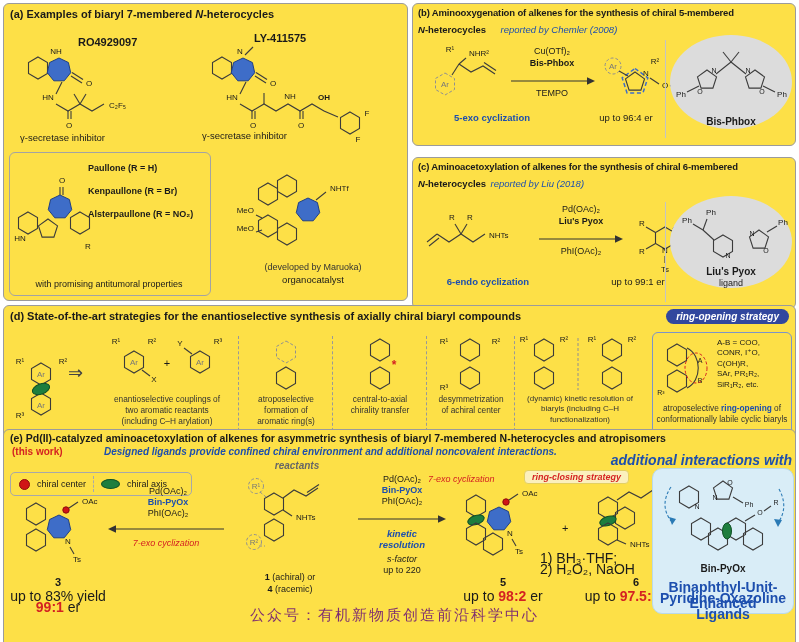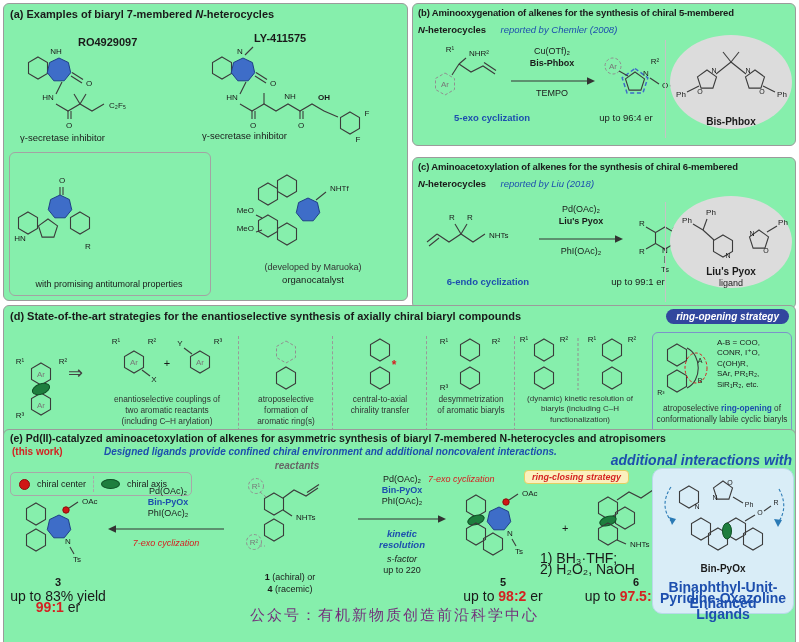--- a/index.html
+++ b/index.html
@@ -1,18 +1,18 @@
 <!DOCTYPE html>
 <html><head>
 <meta charset="utf-8">
 <style>
   html,body{margin:0;padding:0;background:#fff}
   #fig{position:relative;width:799px;height:642px;background:#fff;color:#1a1a1a;
        font-family:"Liberation Sans","DejaVu Sans",sans-serif;overflow:hidden}
-  .panel{position:absolute;border:1px solid #9b9b9b;border-radius:6px;background:#86efac;box-sizing:border-box}
+  .panel{position:absolute;border:1px solid #9b9b9b;border-radius:6px;background:#fde047;box-sizing:border-box}
   .abs{position:absolute}
   .b{font-weight:bold}.i{font-style:italic}
   .blue{color:#1d4fae}.red{color:#d42222}.gy{color:#666}.dk{color:#333}
   .t11{font-size:11px}.t105{font-size:10.5px}.t10{font-size:10px}.t95{font-size:9.5px}
   .t9{font-size:9px}.t85{font-size:14px}.t8{font-size:8px}
   .ctr{text-align:center}.rt{text-align:right}
   .tight{letter-spacing:-0.15px}
   .cap{font-size:8.3px;color:#333;line-height:1.3;text-align:center}
   .dsep{position:absolute;border-left:1px dashed #999}
   .vsep{position:absolute;border-left:1px solid #c4c4c4}
@@ -115,20 +115,25 @@
       <use href="#hx" x="18" y="56" class="ring"></use>
       <use href="#pn" x="38" y="62" class="ring"></use>
       <use href="#hp" x="50" y="40" class="b7"></use>
       <use href="#hx" x="70" y="56" class="ring"></use>
       <text x="10" y="74">HN</text>
       <line class="bond" x1="50" y1="28" x2="50" y2="20"></line>
       <line class="bond" x1="53" y1="28" x2="53" y2="20"></line>
       <text x="52" y="16">O</text>
       <text x="78" y="82">R</text>
     </svg>
+    <div class="abs" style="left:78px;top:10px;width:120px">
+      <div class="b t9" style="margin-bottom:13px">Paullone (R = H)</div>
+      <div class="b t9" style="margin-bottom:13px">Kenpaullone (R = Br)</div>
+      <div class="b t9">Alsterpaullone (R = NO₂)</div>
+    </div>
     <div class="abs t9 ctr" style="left:0;bottom:6px;width:198px">with promising antitumoral properties</div>
   </div>
 
   <svg style="left:220px;top:156px" width="182" height="100">
     <use href="#hx" x="44" y="34" class="ring"></use>
     <use href="#hx" x="63" y="26" class="ring"></use>
     <use href="#hx" x="44" y="66" class="ring"></use>
     <use href="#hx" x="63" y="74" class="ring"></use>
     <use href="#hp" x="84" y="50" class="b7"></use>
     <line class="bond" x1="92" y1="40" x2="102" y2="32"></line>
@@ -210,21 +215,21 @@
     <line class="bond" x1="96" y1="56" x2="108" y2="62"></line>
     <text x="115" y="67">Ph</text>
   </svg>
   <div class="abs b t10 ctr" style="left:254px;top:112px;width:128px">Bis-Phbox</div>
 </section>
 
 <section class="panel" style="left:412px;top:157px;width:384px;height:152px">
   <div class="abs b t95 tight" style="left:5px;top:3px">(c) Aminoacetoxylation of alkenes for the synthesis of chiral 6-membered</div>
   <div class="abs" style="left:5px;top:15px">
     <span class="b t95"><i>N</i><span>-heterocycles</span></span>
-    <span class="blue i t95" style="margin-left:10px">reported by Liu (2018)</span>
+    <span class="blue i t95" style="">reported by Liu (2018)</span>
   </div>
 
   <svg style="left:6px;top:44px" width="116" height="60">
     <line class="bond" x1="8" y1="40" x2="18" y2="32"></line>
     <line class="bond" x1="10" y1="44" x2="20" y2="36"></line>
     <polyline class="bond" points="18,32 30,40 42,32 54,40 66,32"></polyline>
     <line class="bond" x1="42" y1="32" x2="36" y2="22"></line>
     <line class="bond" x1="42" y1="32" x2="48" y2="22"></line>
     <text x="33" y="18">R</text>
     <text x="51" y="18">R</text>
@@ -344,21 +349,21 @@
   <div class="abs" style="left:424px;top:26px;width:86px;height:112px">
     <svg style="left:0;top:2px" width="86" height="58">
       <use href="#hx" x="42" y="16" class="ring"></use>
       <use href="#hx" x="42" y="44" class="ring"></use>
       <text x="16" y="10">R¹</text>
       <text x="68" y="10">R²</text>
       <text x="16" y="56">R³</text>
     </svg>
     <div class="abs" style="left:0;right:0;top:62px">
       <div class="cap">desymmetrization</div>
-      <div class="cap">of aromatic biaryls</div>
+      <div class="cap">of achiral center</div>
     </div>
   </div>
   <div class="dsep" style="left:510px;top:30px;height:100px"></div>
 
   <div class="abs" style="left:512px;top:26px;width:128px;height:112px">
     <svg style="left:0;top:2px" width="128" height="58">
       <use href="#hx" x="28" y="16" class="ring"></use>
       <use href="#hx" x="28" y="44" class="ring"></use>
       <use href="#hx" x="96" y="16" class="ring"></use>
       <use href="#hx" x="96" y="44" class="ring"></use>

